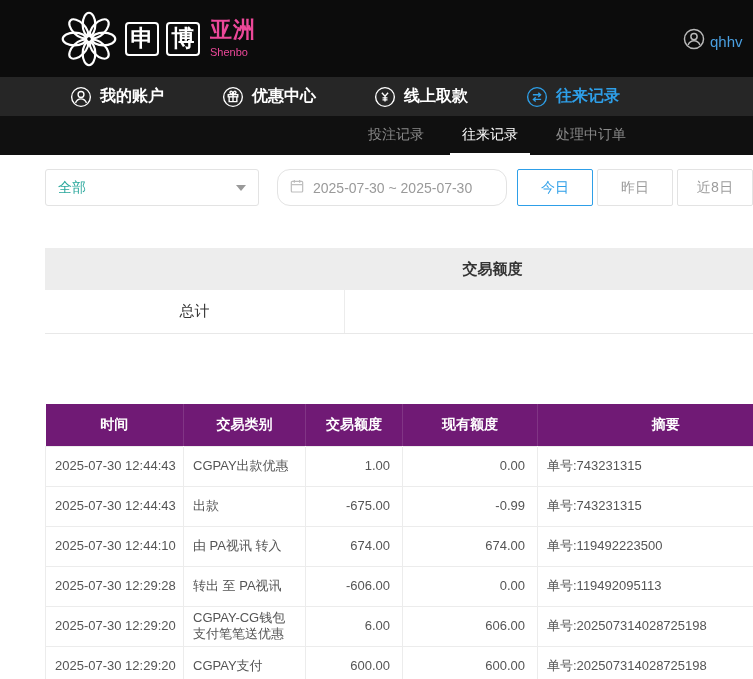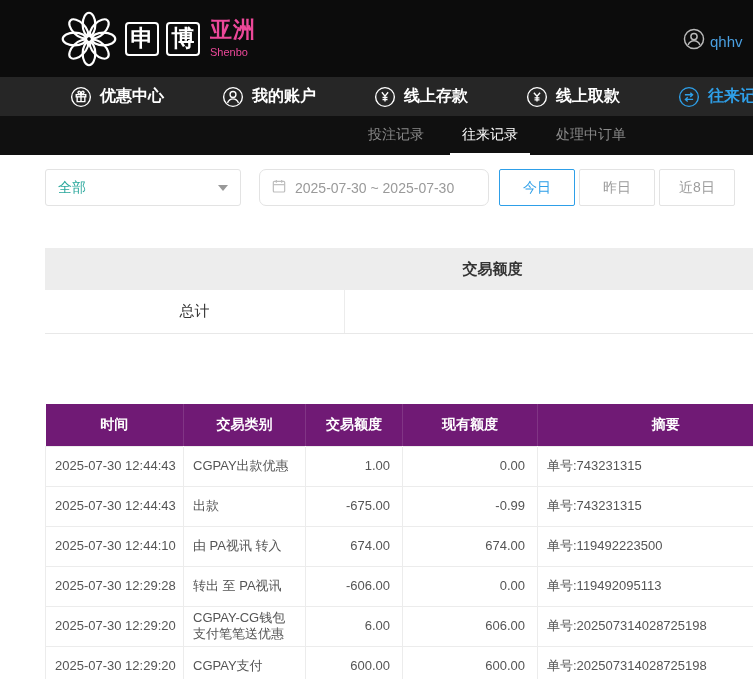--- a/index.html
+++ b/index.html
@@ -28,28 +28,28 @@
   .nav-ico svg{display:block}
 
   
   .subnav{height:39px;background:#101010;display:flex;align-items:stretch;padding-left:356px;gap:14px}
   .tab{display:flex;align-items:center;padding:11px 12px;color:#8a8a8a;font-size:14px;cursor:pointer;
     border-bottom:2px solid transparent;white-space:nowrap}
   .tab.active{color:#fff;border-bottom-color:#fff}
 
   
   .filters{display:flex;align-items:center;margin:14px 0 0 45px}
-  .select{width:196px;height:37px;border:1px solid #e3e3e3;border-radius:3px;display:flex;
+  .select{width:214px;height:37px;border:1px solid #e3e3e3;border-radius:3px;display:flex;
     align-items:center;padding:17px 12px;color:#2aa79c;font-size:14px;position:relative;cursor:pointer;background:#fff}
   .caret{position:absolute;right:12px;top:15px;width:0;height:0;
     border-left:5px solid transparent;border-right:5px solid transparent;border-top:6px solid #999}
-  .datebox{width:230px;height:37px;border:1px solid #e3e3e3;border-radius:7px;display:flex;align-items:center;
+  .datebox{width:230px;height:37px;border:1px solid #e3e3e3;border-radius:13px;display:flex;align-items:center;
     gap:8px;padding:0 11px;color:#9a9a9a;font-size:14px;margin-left:18px;cursor:pointer;white-space:nowrap;background:#fff}
   .qbtn{height:37px;width:76px;background:#fff;border:1px solid #e3e3e3;color:#9c9c9c;font-size:14px;
-    border-radius:2px;cursor:pointer;margin-left:4px;font-family:Liberation Sans, sans-serif}
+    border-radius:2px;cursor:pointer;margin-left:4px;font-family:Liberation Mono, monospace}
   .qbtn.first{margin-left:10px}
   .qbtn.active{border-color:#2e9fe8;color:#2e9fe8}
 
   
   .summary{margin:42px 0 0 45px;width:795px;font-size:15px}
   .s-head{display:flex;background:#ededed;height:42px;font-weight:bold;color:#333}
   .s-row{display:flex;background:#fff;height:44px;color:#333;border-bottom:1px solid #e8e8e8}
   .s-c1{width:300px}.s-c2{width:295px}.s-c3{width:200px}
   .s-head>div,.s-row>div{display:flex;align-items:center;justify-content:center}
   .s-row .s-c1,.s-row .s-c2{border-right:1px solid #ececec}
@@ -102,46 +102,37 @@
       </span>
       <span class="user-name">qhhv</span>
     </div>
   </header>
 
   <nav class="mainnav">
     <div class="nav-item">
       <span class="nav-ico">
         <svg width="22" height="22" viewBox="0 0 24 24" fill="none" stroke="currentColor" stroke-width="1.5">
           <circle cx="12" cy="12" r="10.2"></circle>
+            <circle cx="12" cy="9.2" r="3.2"></circle>
+          <path d="M6 18.4c1.4-3.2 4-4.3 6-4.3s4.6 1.1 6 4.3"></path>
+        </svg>
+      </span>
+      <span>我的账户</span>
+    </div>
+    <div class="nav-item">
+      <span class="nav-ico">
+        <svg width="22" height="22" viewBox="0 0 24 24" fill="none" stroke="currentColor" stroke-width="1.5">
+          <circle cx="12" cy="12" r="10.2"></circle>
           <rect x="6.8" y="9.4" width="10.4" height="2.4"></rect>
           <path d="M7.8 11.8v5.2h8.4v-5.2"></path>
           <line x1="12" y1="9.4" x2="12" y2="17"></line>
           <path d="M12 9.2c-2.8-.2-4-2.4-2.9-3.3 1-.8 2.7.3 2.9 3.3zm0 0c2.8-.2 4-2.4 2.9-3.3-1-.8-2.7.3-2.9 3.3z"></path>
         </svg>
       </span>
       <span>优惠中心</span>
-    </div>
-    <div class="nav-item">
-      <span class="nav-ico">
-        <svg width="22" height="22" viewBox="0 0 24 24" fill="none" stroke="currentColor" stroke-width="1.5">
-          <circle cx="12" cy="12" r="10.2"></circle>
-            <circle cx="12" cy="9.2" r="3.2"></circle>
-          <path d="M6 18.4c1.4-3.2 4-4.3 6-4.3s4.6 1.1 6 4.3"></path>
-        </svg>
-      </span>
-      <span>我的账户</span>
-    </div>
-    <div class="nav-item">
-      <span class="nav-ico">
-        <svg width="22" height="22" viewBox="0 0 24 24" fill="none" stroke="currentColor" stroke-width="1.5">
-          <circle cx="12" cy="12" r="10.2"></circle>
-          <path d="M8.6 6.8 12 11l3.4-4.2M12 11v6M9.3 12.6h5.4M9.3 14.9h5.4"></path>
-        </svg>
-      </span>
-      <span>线上存款</span>
     </div>
     <div class="nav-item">
       <span class="nav-ico">
         <svg width="22" height="22" viewBox="0 0 24 24" fill="none" stroke="currentColor" stroke-width="1.5">
           <circle cx="12" cy="12" r="10.2"></circle>
           <path d="M8.6 7.4 12 11.2l3.4-3.8M12 11.2v5.6M9.3 13h5.4M9.3 15.2h5.4"></path>
         </svg>
       </span>
       <span>线上取款</span>
     </div>

